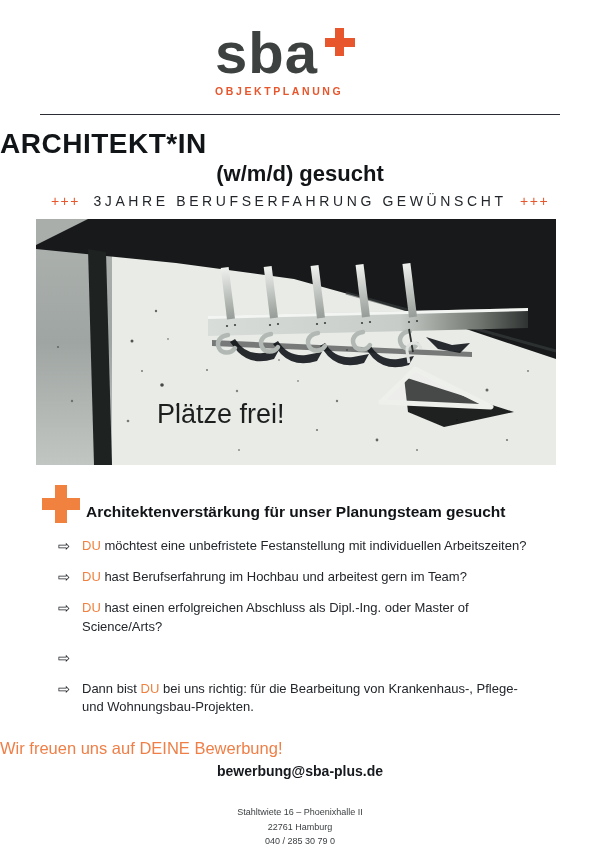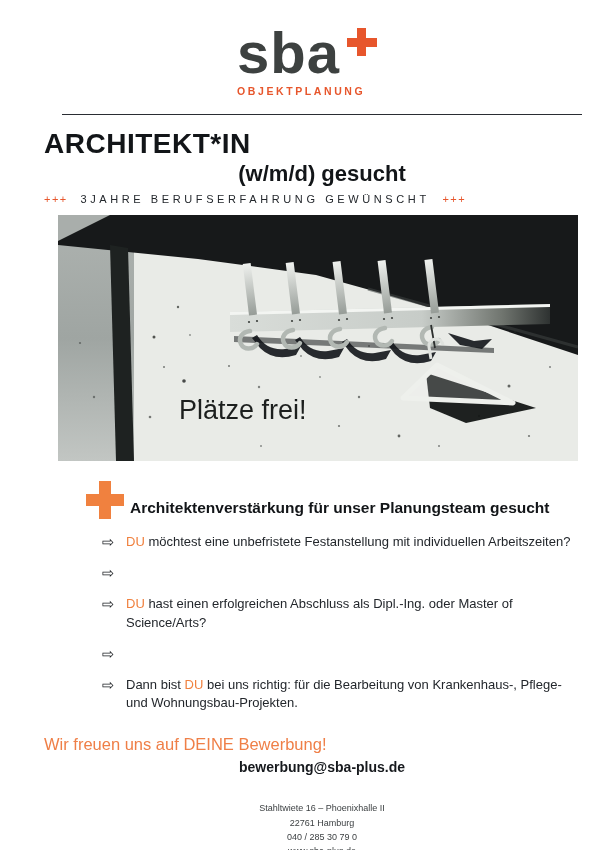--- a/index.html
+++ b/index.html
@@ -2,21 +2,21 @@
 <html><head>
 <meta charset="utf-8">
 <style>
   * { margin:0; padding:0; box-sizing:border-box; }
   html,body { background:#ffffff; }
   body {
     width:600px; height:850px; overflow:hidden;
     font-family:"Liberation Sans", sans-serif;
     color:#23272c;
   }
-  .page { width:600px; height:850px; padding-top:26px; position:relative;padding-left:44px; }
+  .page { width:600px; height:850px; padding-top:26px; position:relative; }
 
   
   .logo-block { width:170px; margin:0 auto; }
   .logo-row { display:flex; align-items:flex-start; justify-content:flex-start; }
   .wordmark {
     font-size:58px; font-weight:bold; letter-spacing:1px;
     color:#3d4140; line-height:0.92;
   }
   .plus-glyph { position:relative; display:inline-block; width:30px; height:28px; margin-left:7px; margin-top:2px; }
   .plus-glyph::before { content:""; position:absolute; left:10.5px; top:0; width:9px; height:28px; background:#e7562c; }
@@ -24,21 +24,21 @@
   .logo-sub {
     margin-top:6px; font-size:10.5px; font-weight:bold; letter-spacing:2.6px;
     color:#e7562c;
   }
 
   .rule { width:520px; margin:17px auto 0; border:0; border-top:1.6px solid #2a2d33; }
 
   
   .title1 { margin-top:13px; font-size:28px; font-weight:bold; color:#121518; letter-spacing:0.5px; }
   .title2 { margin-top:1px;  text-align:center; font-size:22px; font-weight:bold; color:#121518; }
-  .exp-line { margin-top:6px; text-align:left; font-size:11px; color:#23272c; letter-spacing:3.6px; white-space:nowrap; }
+  .exp-line { margin-top:6px; text-align:center; font-size:14px; color:#23272c; letter-spacing:3.6px; white-space:nowrap; }
   .exp-line .plus-marks { color:#e7562c; letter-spacing:1.5px; }
   .exp-line .exp-text { margin:0 6px; }
 
   
   .photo-wrap { width:528px; height:246px; margin:10px auto 0;border-radius:28px; }
   .photo-wrap svg { display:block; }
 
   
   .intro-row { display:flex; align-items:flex-end; margin:20px 0 0 42px; }
   .big-plus { position:relative; width:38px; height:38px; flex:0 0 38px; }
@@ -198,20 +198,21 @@
     <span class="intro-heading">Architektenverstärkung für unser Planungsteam gesucht</span>
   </div>
 
   <div class="bullets">
     <div class="bullet">
       <span class="arrow">⇨</span>
       <p><span></span><span class="du">DU</span><span> möchtest eine unbefristete Festanstellung mit individuellen Arbeitszeiten?</span></p>
     </div>
     <div class="bullet">
       <span class="arrow">⇨</span>
+      <p><span></span><span class="du">DU</span><span> hast Berufserfahrung im Hochbau und arbeitest gern im Team?</span></p>
     </div>
     <div class="bullet">
       <span class="arrow">⇨</span>
       <p><span></span><span class="du">DU</span><span> hast einen erfolgreichen Abschluss als Dipl.-Ing. oder Master of Science/Arts?</span></p>
     </div>
     <div class="bullet">
       <span class="arrow">⇨</span>
     </div>
     <div class="bullet">
       <span class="arrow">⇨</span>

